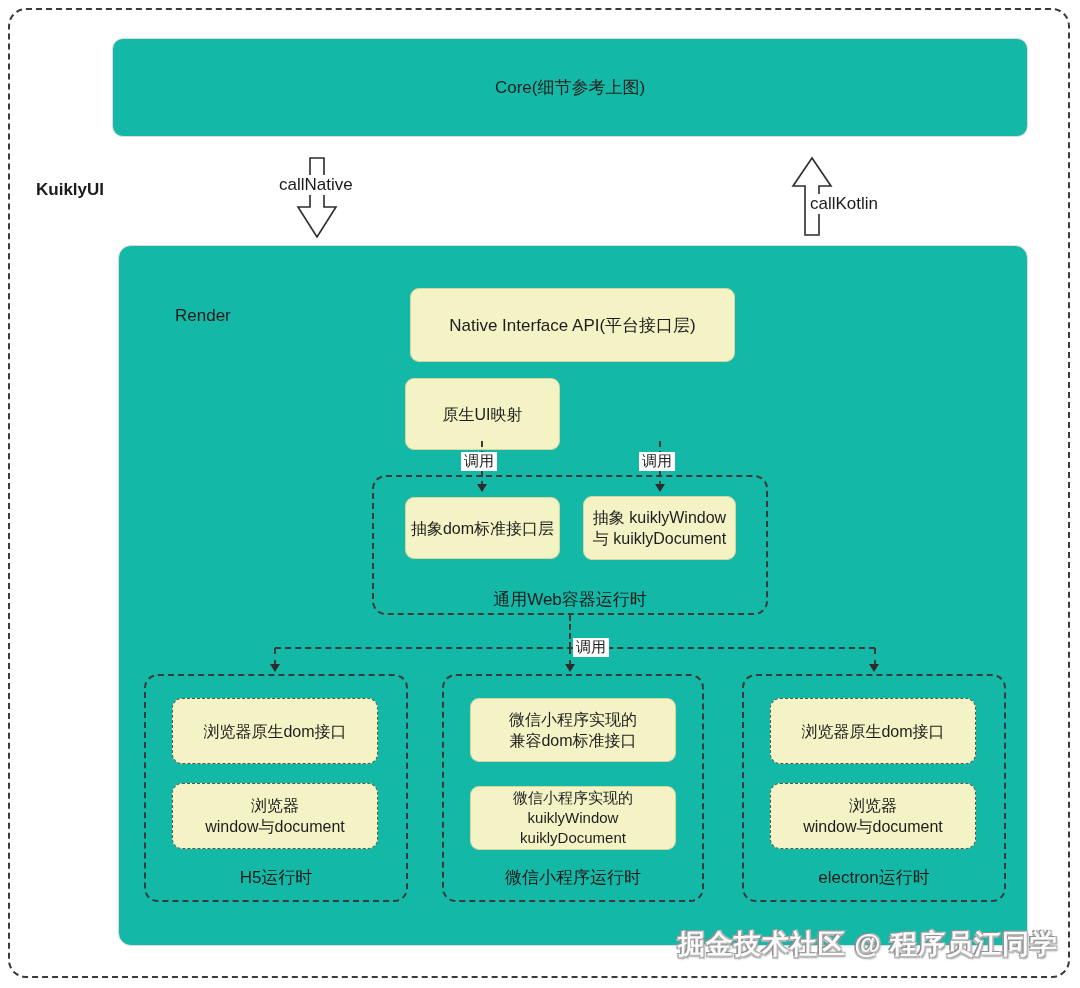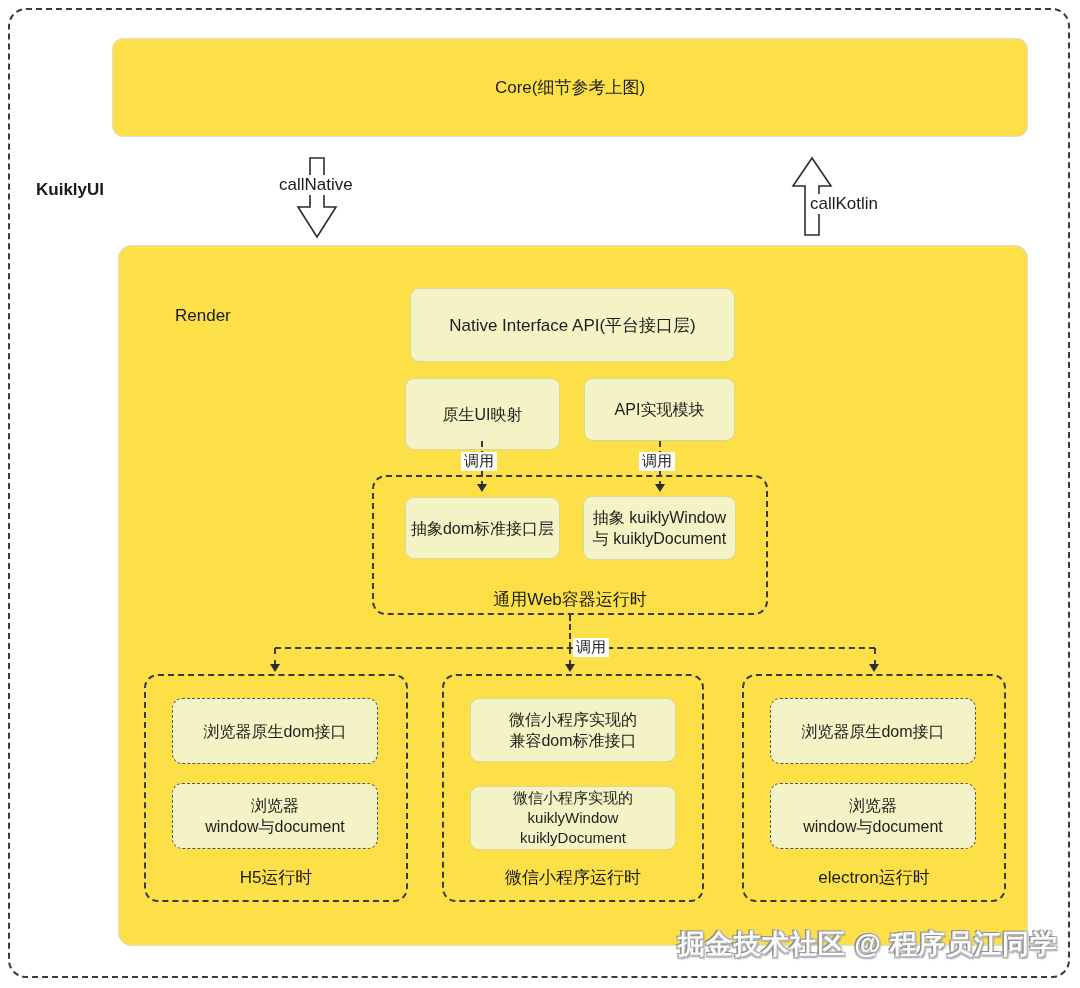--- a/index.html
+++ b/index.html
@@ -3,21 +3,21 @@
 <meta charset="utf-8">
 <style>
   * { margin:0; padding:0; box-sizing:border-box; }
   html,body { width:1080px; height:988px; background:#ffffff;
               font-family:"Liberation Sans", sans-serif; color:#1f1f1f; }
   .canvas { position:relative; width:1080px; height:988px; background:#ffffff; overflow:hidden; }
 
   .outer-border { position:absolute; left:8px; top:8px; width:1062px; height:970px;
                   border:2px dashed #3b3b3b; border-radius:18px; }
 
-  .soft-box { position:absolute; background:#fde047; border:1px solid #dcdcdc; border-radius:11px; }
+  .soft-box { position:absolute; background:#14b8a6; border:1px solid #dcdcdc; border-radius:11px; }
   .core-box { left:112px; top:38px; width:916px; height:99px;
               display:flex; align-items:center; justify-content:center; font-size:17px; color:#222; }
   .render-box { left:118px; top:245px; width:910px; height:701px; border-radius:13px; }
 
   .floating-label { position:absolute; font-size:17px; color:#1b1b1b; }
   .kuikly-label { left:36px; top:180px; font-weight:600; }
   .render-label { left:175px; top:306px; }
 
   .big-arrow { position:absolute; }
   .arrow-text { position:absolute; font-size:17px; color:#1b1b1b;
@@ -96,23 +96,20 @@
   <div class="soft-box render-box"></div>
   <div class="floating-label render-label">Render</div>
 
   <div class="ybox napi-box">
     <span class="ln">Native Interface API(平台接口层)</span>
   </div>
 
   <div class="ybox uimap-box">
     <span class="ln">原生UI映射</span>
   </div>
-  <div class="ybox apimod-box">
-    <span class="ln">API实现模块</span>
-  </div>
 
   <div class="vline" style="left:481px; top:441px; height:46px;"></div>
   <div class="arrh" style="left:477px; top:484px;"></div>
   <div class="call-small" style="left:461px; top:452px;">调用</div>
 
   <div class="vline" style="left:659px; top:441px; height:46px;"></div>
   <div class="arrh" style="left:655px; top:484px;"></div>
   <div class="call-small" style="left:639px; top:452px;">调用</div>
 
   <div class="dashed-container web-container"></div>

